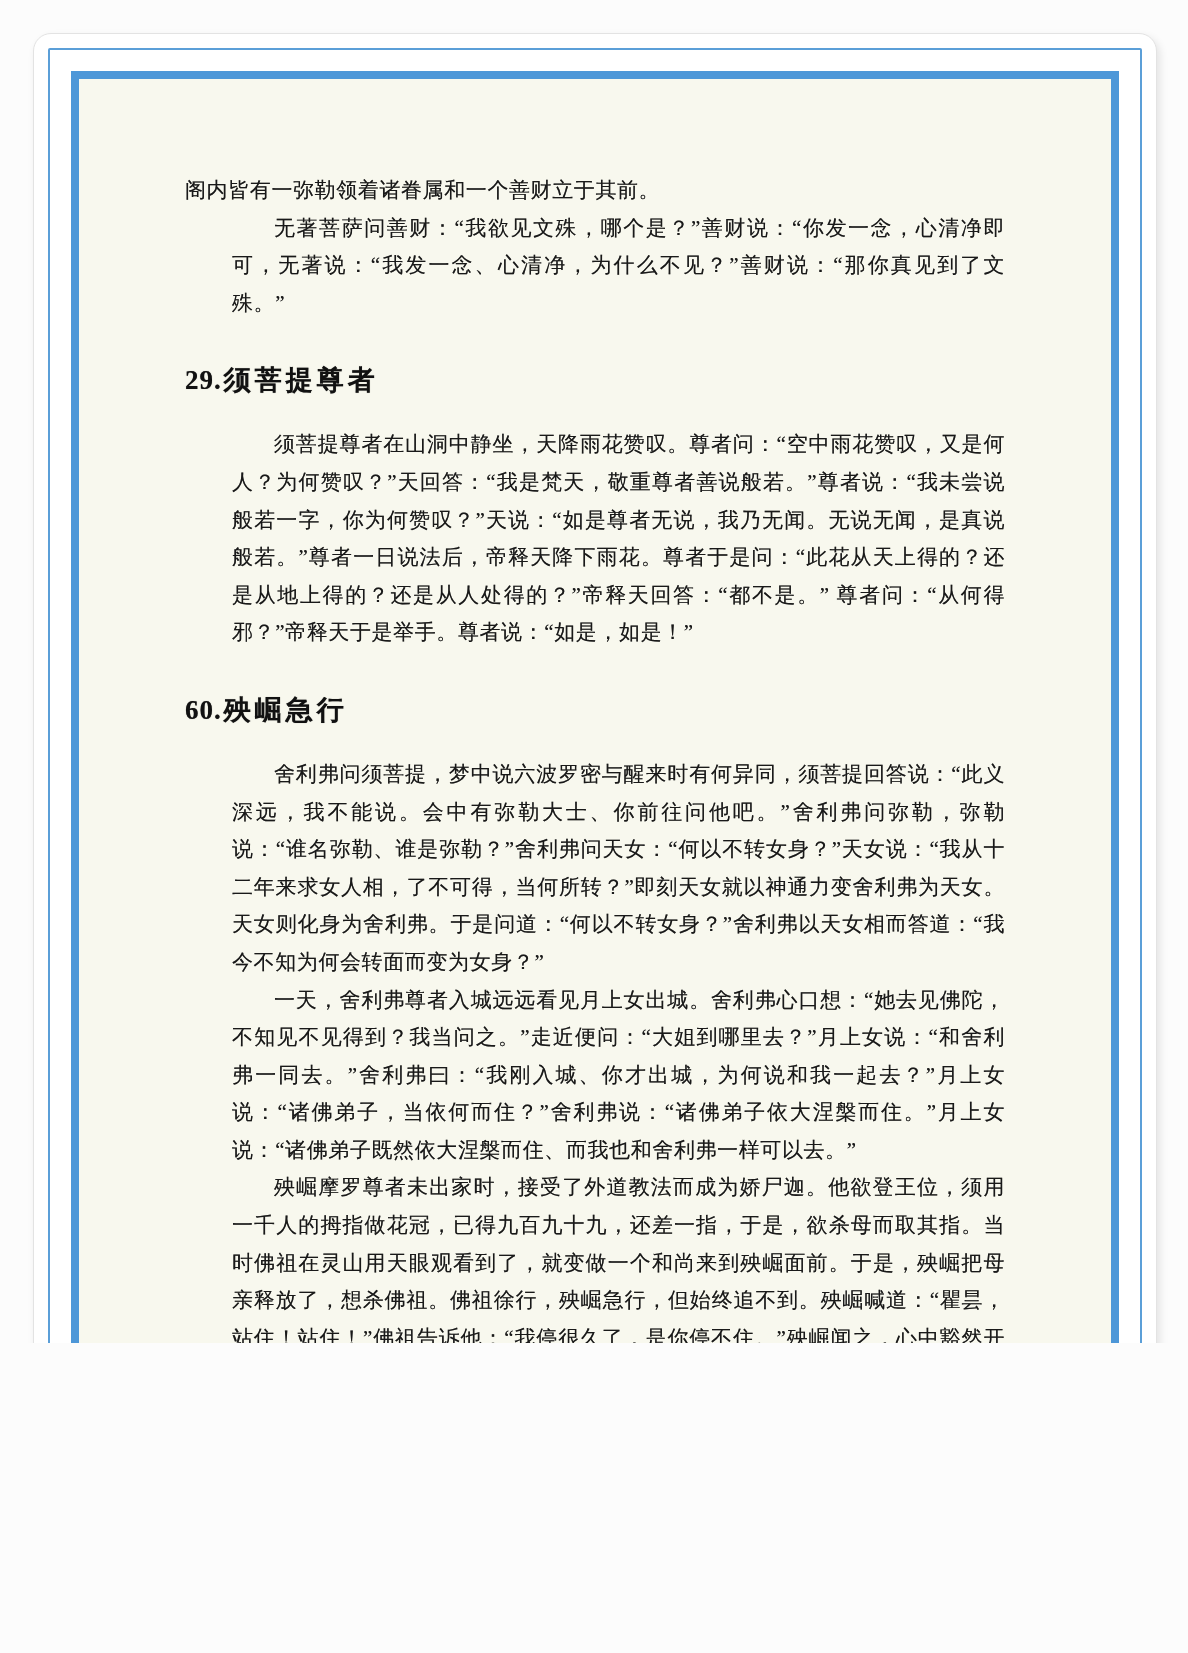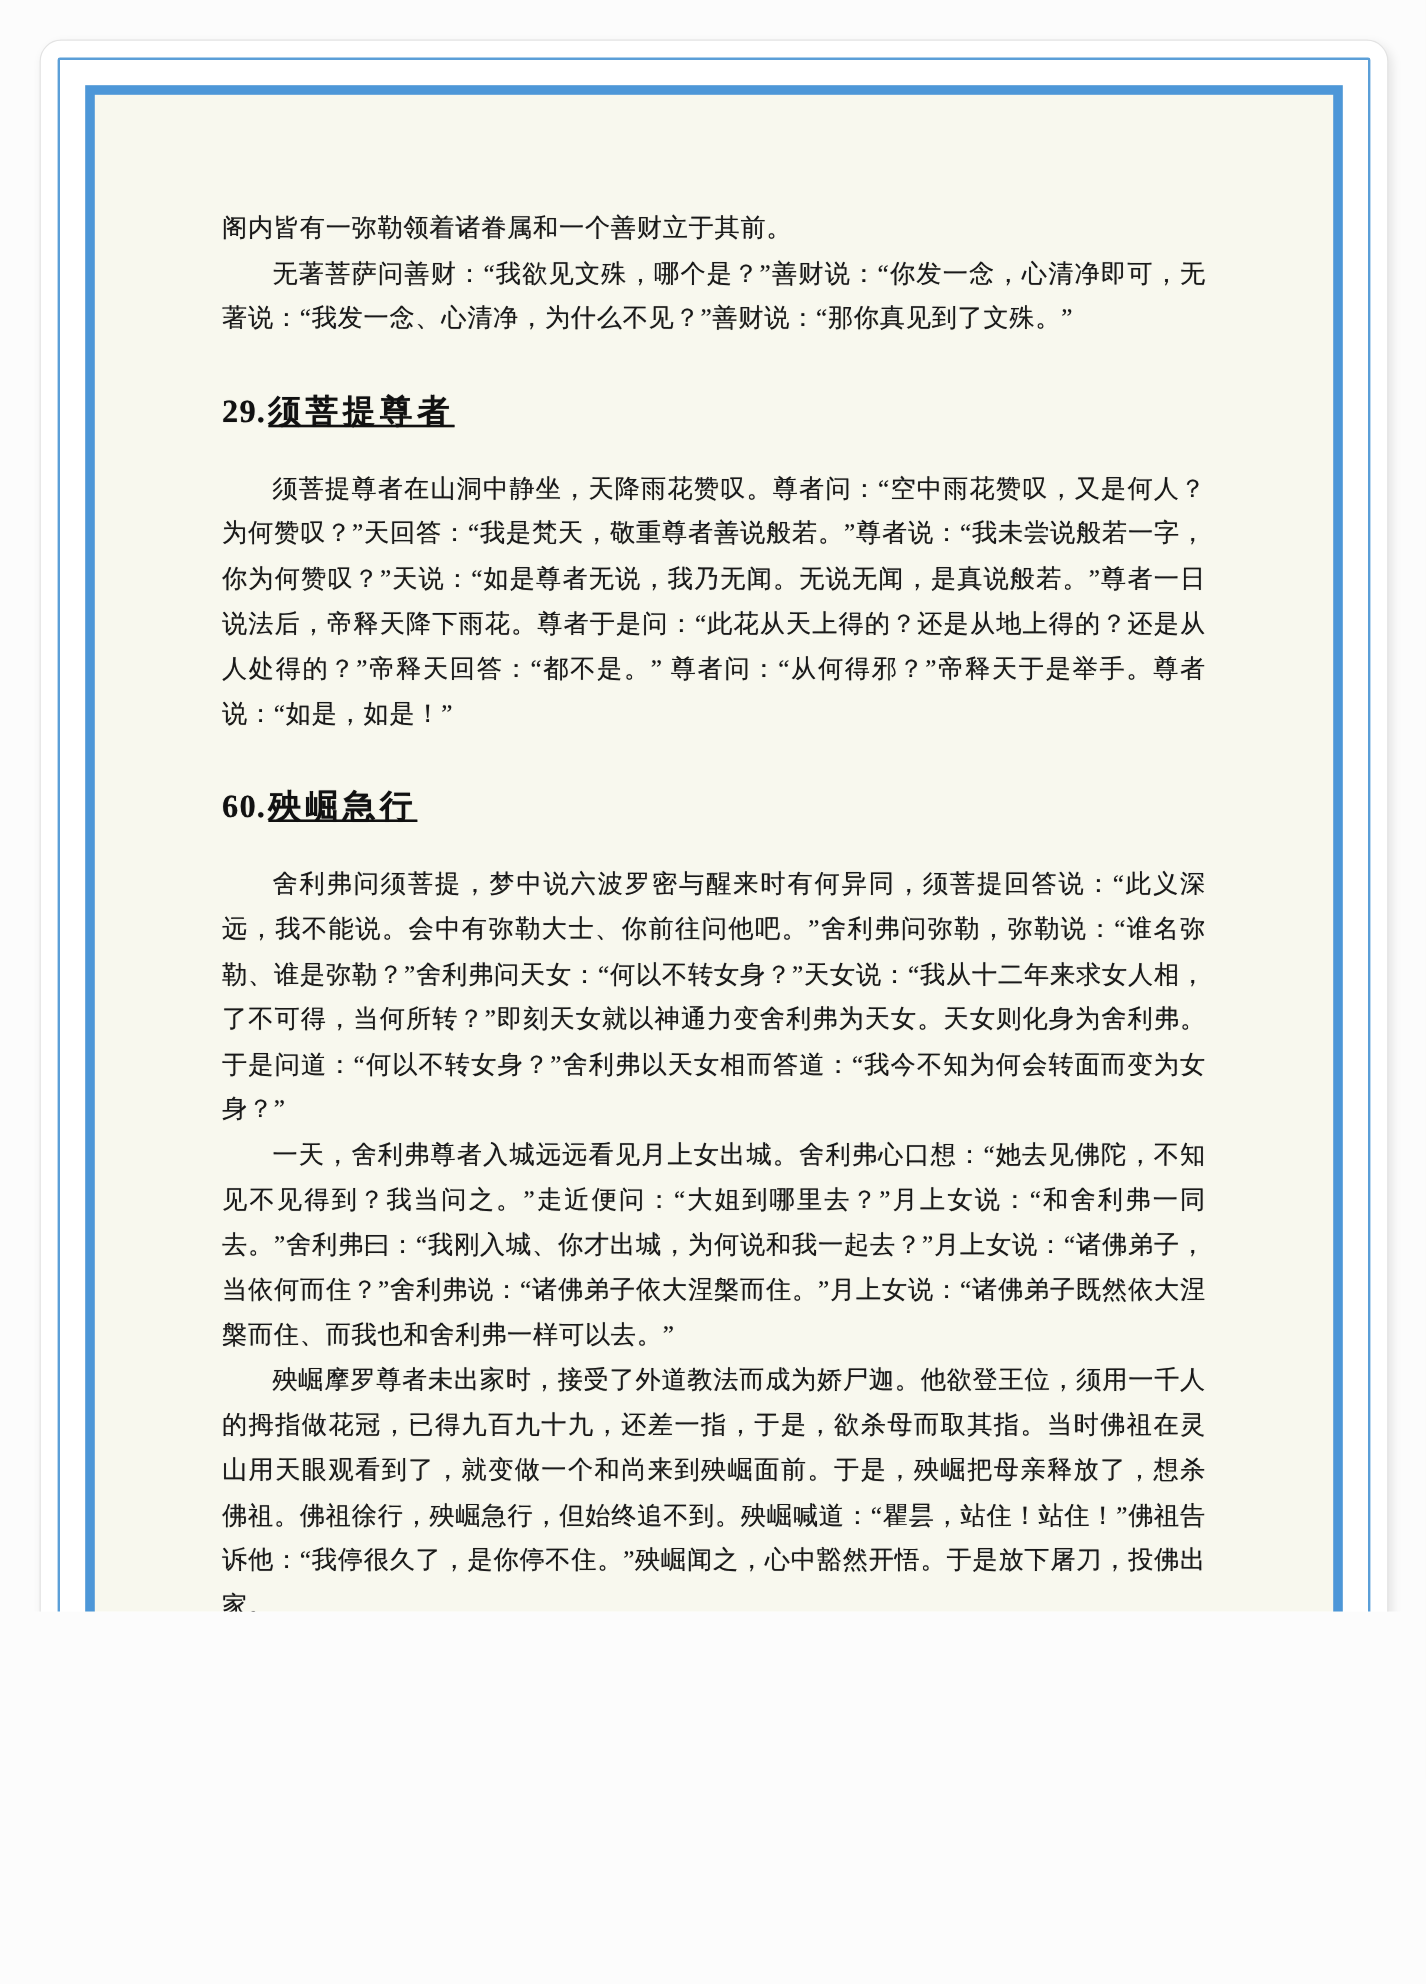--- a/index.html
+++ b/index.html
@@ -50,31 +50,31 @@
     color: #191919;
   }
   .paper p {
     margin: 0;
     font-size: 21px;
     line-height: 37.6px;
     text-align: justify;
     letter-spacing: 0.6px;
     text-shadow: 0 0 0.6px rgba(20,20,20,0.55);
   }
-  .paper p.indent { text-indent: 2em; }
+  .paper p.indent { text-indent: 2em; margin-left: 47px; }
   .paper h2 {
     margin: 40px 0 28px 0;
     font-size: 27px;
     font-weight: bold;
     color: #111;
     letter-spacing: 2px;
     text-shadow: 0 0 0.7px rgba(0,0,0,0.6);
   }
   .paper h2 .h-num { margin-right: 2px; letter-spacing: 1px; }
-  .paper h2 .h-title { letter-spacing: 4px; text-decoration: underline; }
+  .paper h2 .h-title { letter-spacing: 4px; }
   
   .scan-artifact {
     position: absolute;
     left: 172px;
     top: 1398px;
     width: 210px;
     height: 4px;
     background: linear-gradient(to right, rgba(150,150,140,0.18), rgba(150,150,140,0.05));
     border-radius: 2px;
   }

